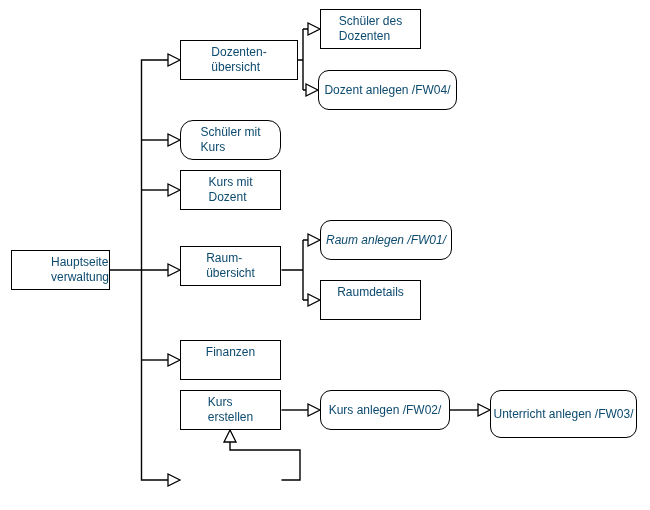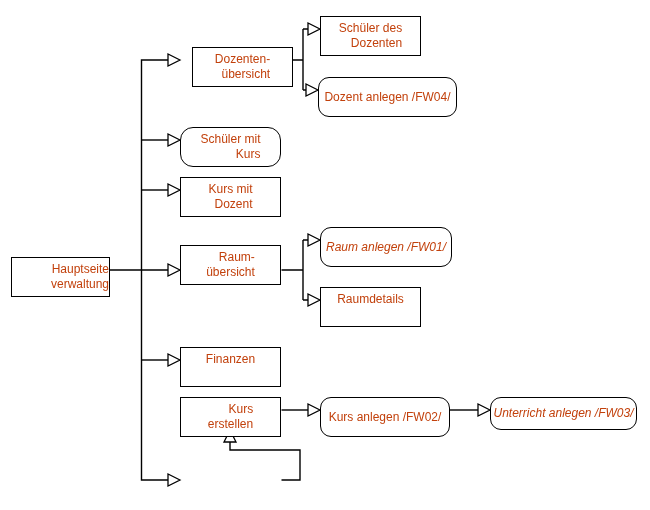--- a/index.html
+++ b/index.html
@@ -34,26 +34,25 @@
     stroke-linejoin: miter;
   }
   .node {
     position: absolute;
     box-sizing: border-box;
     background: #ffffff;
     border: 1.5px solid #000000;
     display: flex;
     align-items: center;
     justify-content: center;
-    text-align: right;
+    text-align: left;
     font-size: 12px;
     line-height: 15px;
-    color: #c2410c;
+    color: #0c4a6e;
     white-space: pre-line;
-    margin-top: 7px;
   }
   .node.rounded {
     border-radius: 11px;
   }
   .node.v-top {
     align-items: flex-start;
     padding-top: 4px;
   }
 </style>
 </head>
@@ -89,44 +88,44 @@
     <polygon points="320,240 308,234 308,246"></polygon>
     <polygon points="320,300 308,294 308,306"></polygon>
     <polygon points="320,410 308,404 308,416"></polygon>
     <polygon points="490,410 478,404 478,416"></polygon>
     <polygon points="230,430 224,442 236,442"></polygon>
   </svg>
 
   <div class="node" style="left:11px; top:250px; width:99px; height:40px;padding-left:39px;">Hauptseite
 verwaltung</div>
 
-  <div class="node" style="left:192px; top:40px; width:101px; height:40px;">Dozenten-
+  <div class="node" style="left:180px; top:40px; width:118px; height:40px;">Dozenten-
 übersicht</div>
 
   <div class="node" style="left:320px; top:9px; width:101px; height:40px;">Schüler des
 Dozenten</div>
 
   <div class="node rounded" style="left:318px; top:70px; width:139px; height:40px;">Dozent anlegen /FW04/</div>
 
   <div class="node" style="left:180px; top:120px; width:101px; height:40px;border-radius:13px;">Schüler mit
 Kurs</div>
 
   <div class="node" style="left:180px; top:170px; width:101px; height:40px;">Kurs mit
 Dozent</div>
 
-  <div class="node" style="left:180px; top:238px; width:101px; height:40px;">Raum-
+  <div class="node" style="left:180px; top:246px; width:101px; height:40px;">Raum-
 übersicht</div>
 
   <div class="node rounded" style="left:320px; top:220px; width:132px; height:40px;font-style:italic;">Raum anlegen /FW01/</div>
 
   <div class="node v-top" style="left:180px; top:340px; width:101px; height:40px;">Finanzen</div>
 
   <div class="node v-top" style="left:320px; top:280px; width:101px; height:40px;">Raumdetails</div>
 
   <div class="node" style="left:180px; top:390px; width:101px; height:40px;">Kurs
 erstellen</div>
 
 
   <div class="node rounded" style="left:320px; top:390px; width:130px; height:40px;">Kurs anlegen /FW02/</div>
 
-  <div class="node rounded" style="left:490px; top:390px; width:147px; height:33px;font-style:italic;">Unterricht anlegen /FW03/</div>
+  <div class="node rounded" style="left:490px; top:390px; width:147px; height:48px;">Unterricht anlegen /FW03/</div>
 
 </div>
 
 </body></html>

